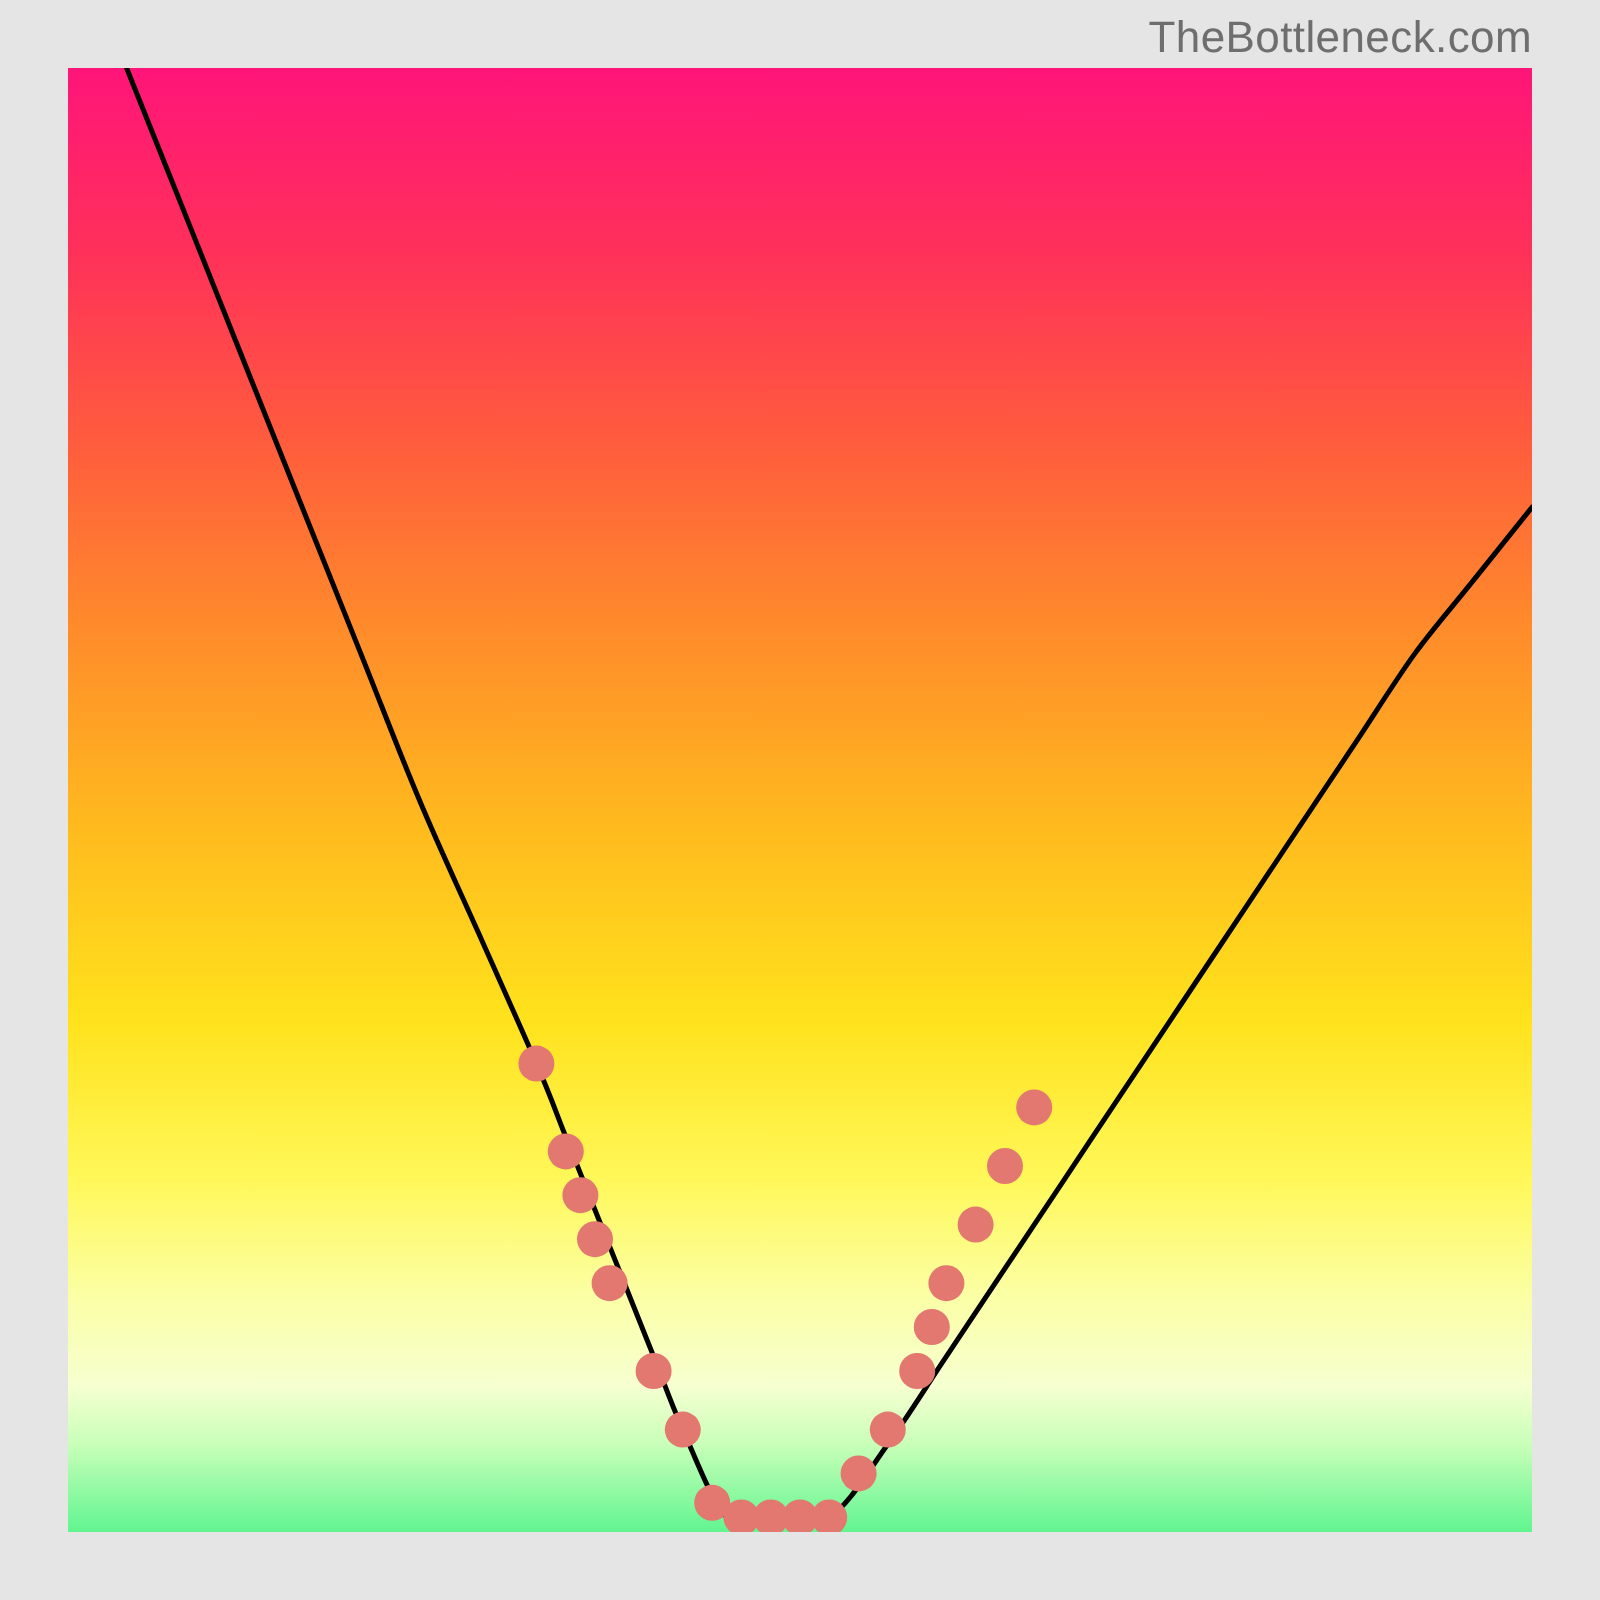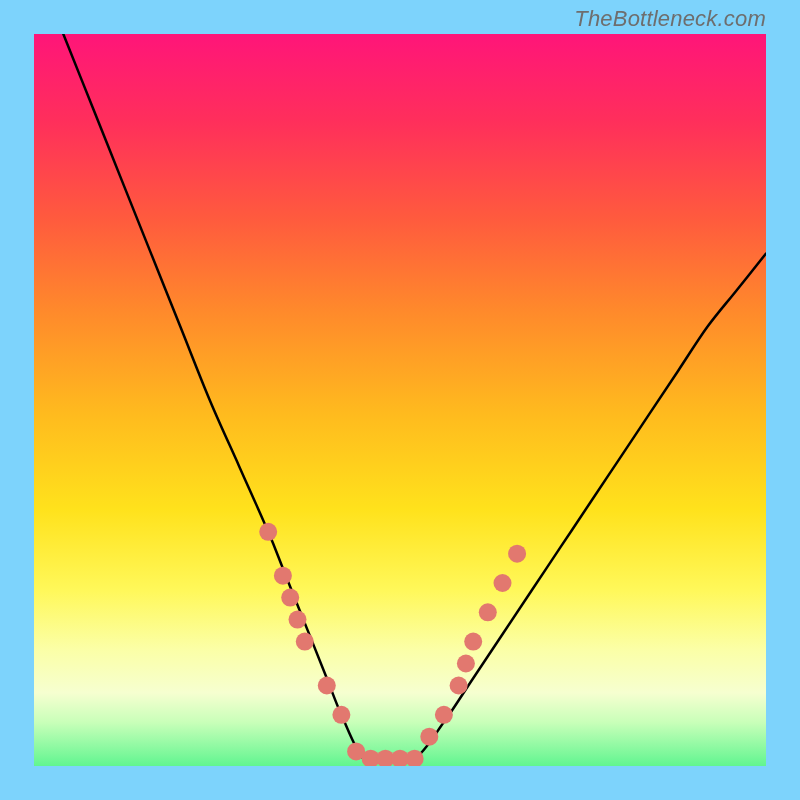--- a/index.html
+++ b/index.html
@@ -10,22 +10,21 @@
     overflow: hidden;
     background: #000;
     font-family: Arial, Helvetica, sans-serif;
   }
   .frame {
     position: absolute;
     top: 0;
     left: 0;
     width: 800px;
     height: 800px;
-    background: #7dd3fc;
-    font-style: italic;
+    background: #e5e5e5;
   }
   .plot-area {
     position: absolute;
     top: 34px;
     left: 34px;
     width: 732px;
     height: 732px;
     
     background: linear-gradient(
       to bottom,

